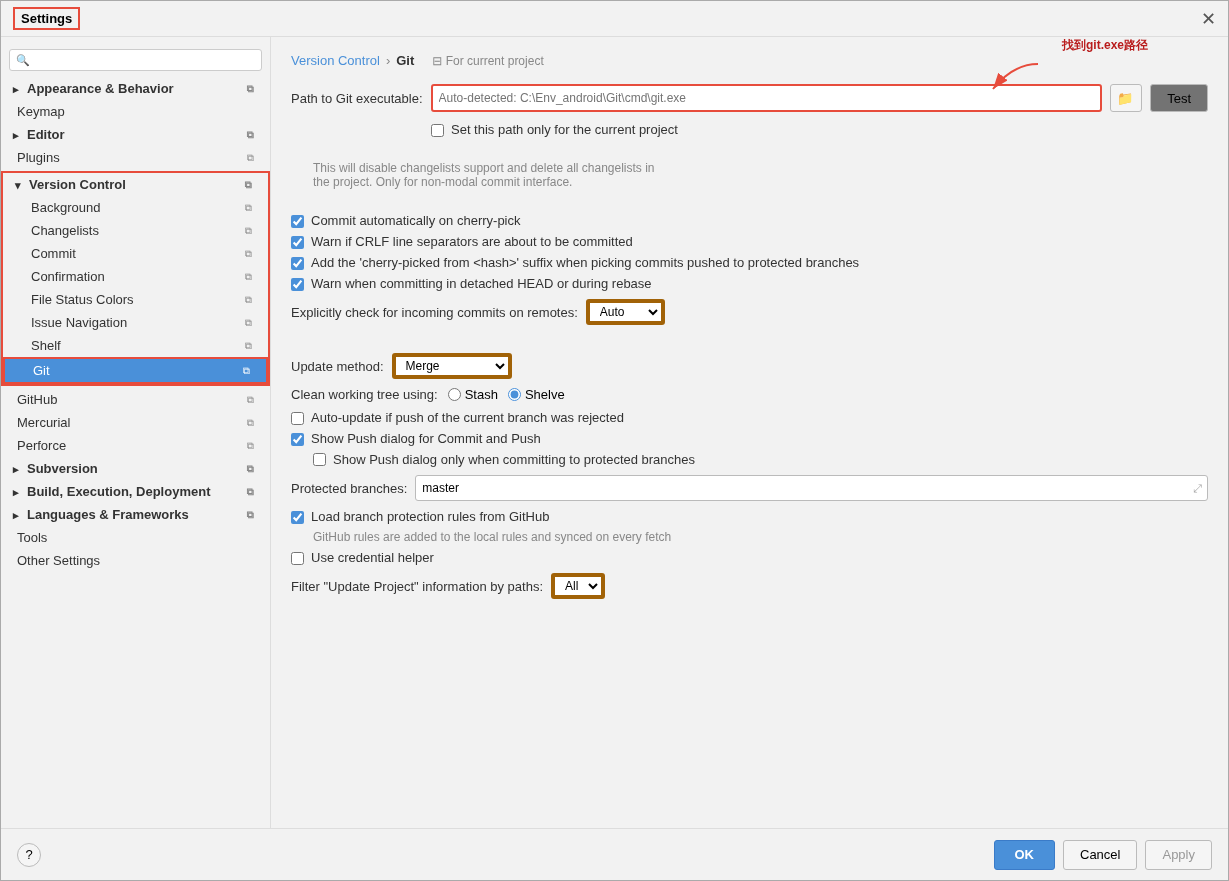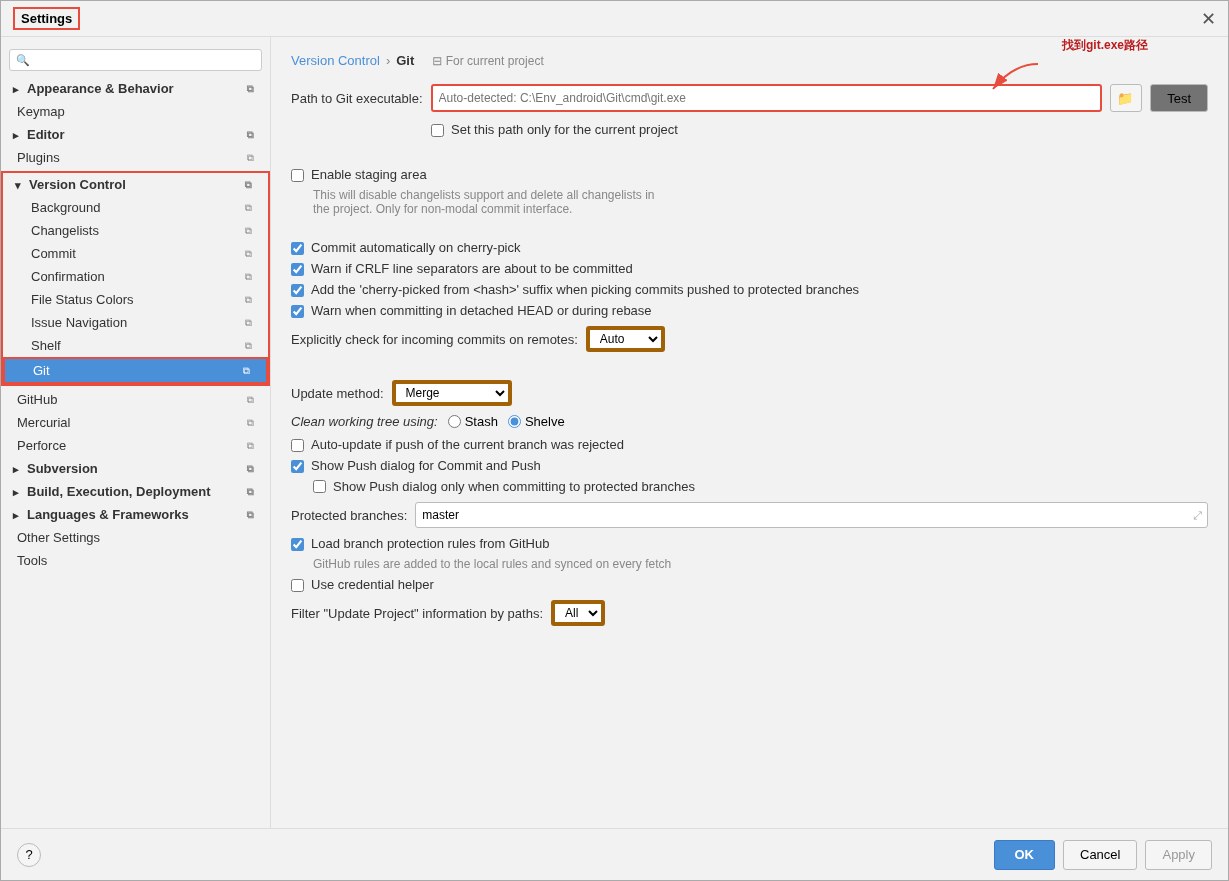--- a/index.html
+++ b/index.html
@@ -32,21 +32,21 @@
     .test-btn { height: 28px; padding: 0 16px; border: 1px solid #bbb; border-radius: 3px; background: #737373; cursor: pointer; font-size: 13px; }
     .checkbox-row { display: flex; align-items: flex-start; gap: 7px; margin: 6px 0; }
     .checkbox-row input[type=checkbox] { margin-top: 2px; flex-shrink: 0; }
     .checkbox-label { font-size: 13px; color: #333; }
     .hint-text { color: #888; font-size: 12px; margin-left: 22px; margin-bottom: 6px; }
     .separator { height: 12px; }
     .dropdown-row { display: flex; align-items: center; gap: 8px; margin: 8px 0; }
     .dropdown-label { font-size: 13px; color: #333; }
     .dropdown-select { height: 26px; border: 4px solid #a16207; border-radius: 3px; background: white; padding: 0 6px; font-size: 12px; cursor: pointer; }
     .radio-row { display: flex; align-items: center; gap: 10px; margin: 8px 0; }
-    .radio-label { font-size: 13px; color: #333; font-style: italic; }
+    .radio-label { font-size: 13px; color: #333; }
     .radio-option { display: flex; align-items: center; gap: 4px; font-size: 13px; }
     .radio-option input[type=radio] { accent-color: #4a90d9; }
     .checked-blue { accent-color: #4a90d9; }
     .protected-row { display: flex; align-items: center; gap: 8px; margin: 8px 0; }
     .protected-input { flex: 1; height: 26px; border: 1px solid #bbb; border-radius: 3px; background: white; padding: 0 6px; font-size: 12px; }
     .footer { height: 52px; background: #f2f2f2; border-top: 1px solid #ddd; display: flex; align-items: center; justify-content: space-between; padding: 0 16px; }
     .footer-left { display: flex; align-items: center; }
     .help-btn { width: 24px; height: 24px; border: 1px solid #bbb; border-radius: 50%; background: #f5f5f5; cursor: pointer; font-size: 13px; display: flex; align-items: center; justify-content: center; }
     .footer-right { display: flex; gap: 8px; }
     .ok-btn { height: 30px; padding: 0 20px; background: #4a90d9; color: white; border: 1px solid #3a7bc8; border-radius: 3px; cursor: pointer; font-size: 13px; font-weight: bold; }
@@ -170,25 +170,25 @@
         <span class="sidebar-icon">⧉</span>
       </div>
 
       <div class="sidebar-item parent">
         <span class="expand-triangle closed"></span>
         <span style="flex:1; padding-left:4px;">Languages &amp; Frameworks</span>
         <span class="sidebar-icon">⧉</span>
       </div>
 
       <div class="sidebar-item" style="padding-left: 16px;">
+        <span style="flex:1;">Tools</span>
+      </div>
+
+      <div class="sidebar-item" style="padding-left: 16px;">
         <span style="flex:1;">Other Settings</span>
-      </div>
-
-      <div class="sidebar-item" style="padding-left: 16px;">
-        <span style="flex:1;">Tools</span>
       </div>
     </div>
 
     <div class="content-area" style="position: relative;">
 
       <div style="position: absolute; top: 0px; right: 80px; color: #b91c1c; font-size: 12px; font-weight: bold; z-index: 10; white-space: nowrap;">找到git.exe路径</div>
 
       <div style="position: absolute; top: 22px; right: 185px; z-index: 10;">
         <svg width="60" height="40">
           <defs>
@@ -216,24 +216,20 @@
         <button class="test-btn">Test</button>
       </div>
 
       <div class="checkbox-row" style="margin-left: 140px; margin-bottom: 12px;">
         <input type="checkbox" id="chk_current_project" style="">
         <label for="chk_current_project" class="checkbox-label">Set this path only for the current project</label>
       </div>
 
       <div class="separator"></div>
 
-      <div class="checkbox-row">
-        <input type="checkbox" id="chk_staging" style="">
-        <label for="chk_staging" class="checkbox-label">Enable staging area</label>
-      </div>
       <div class="hint-text">
         This will disable changelists support and delete all changelists in<br>the project. Only for non-modal commit interface.
       </div>
 
       <div class="separator"></div>
 
       <div class="checkbox-row">
         <input type="checkbox" id="chk_cherry" class="blue-check" checked="" style="">
         <label for="chk_cherry" class="checkbox-label">Commit automatically on cherry-pick</label>
       </div>

